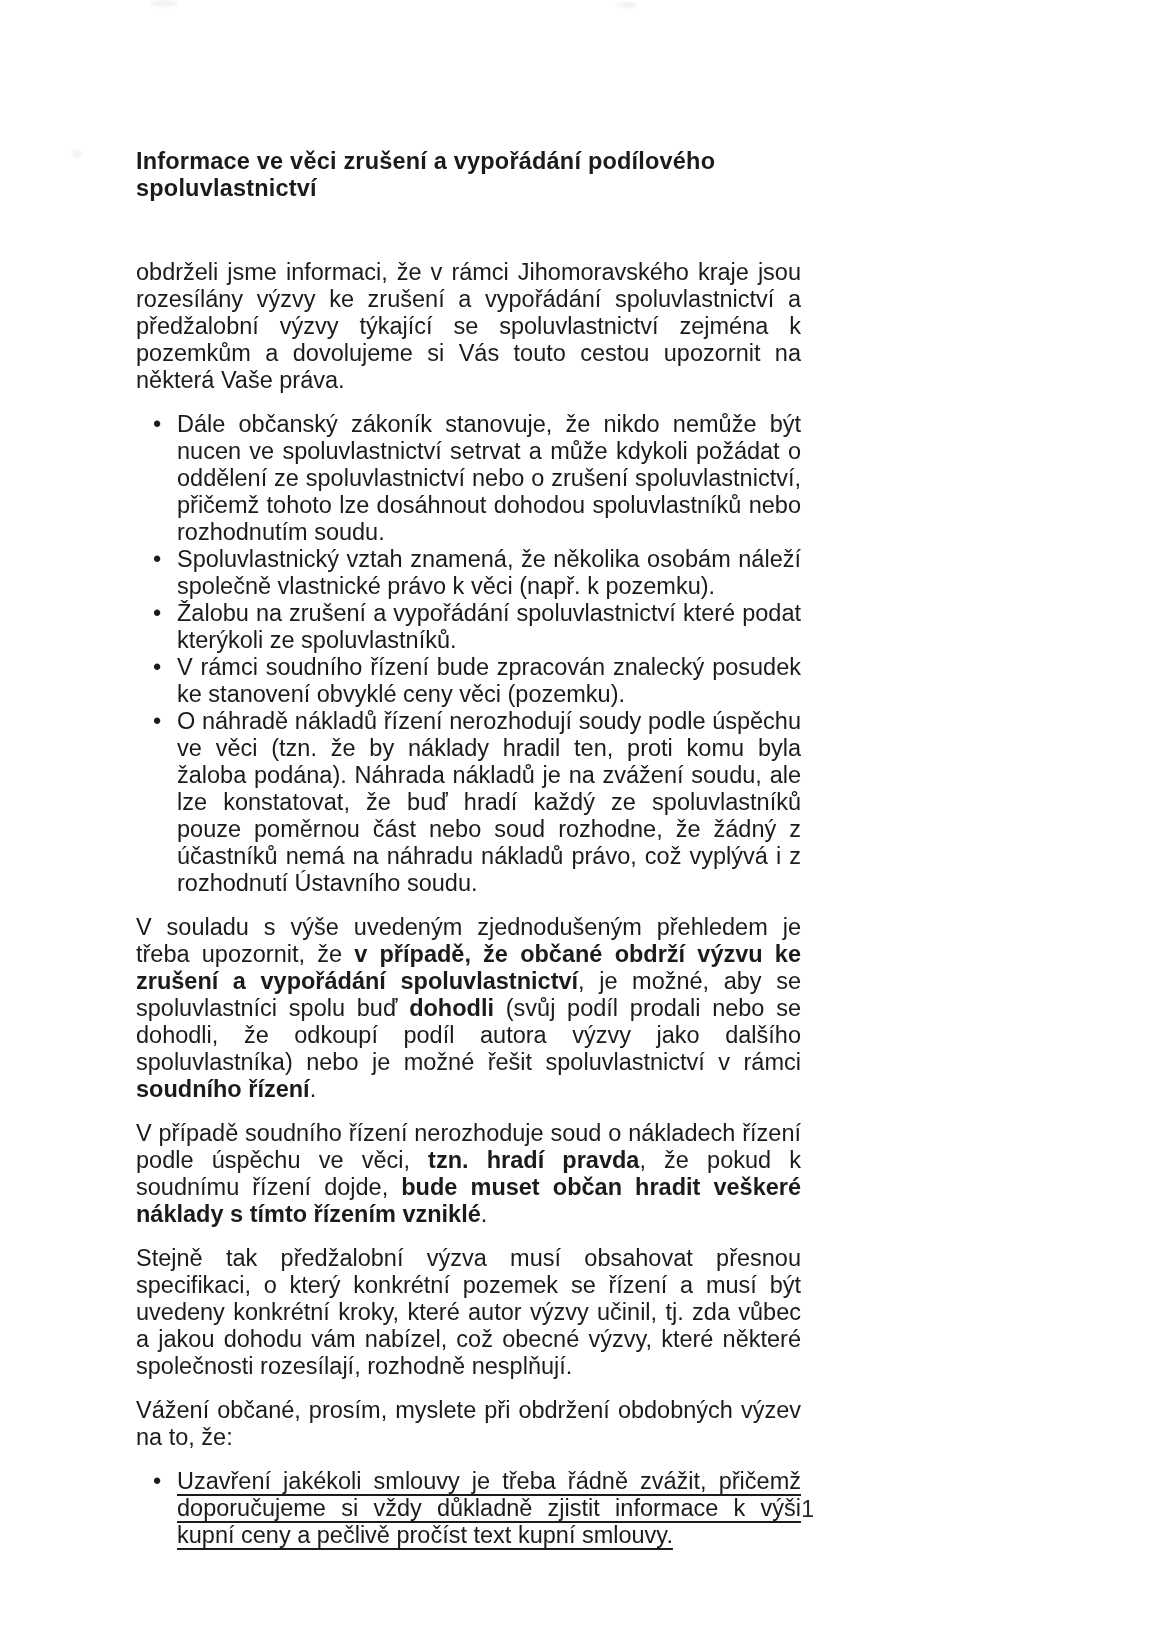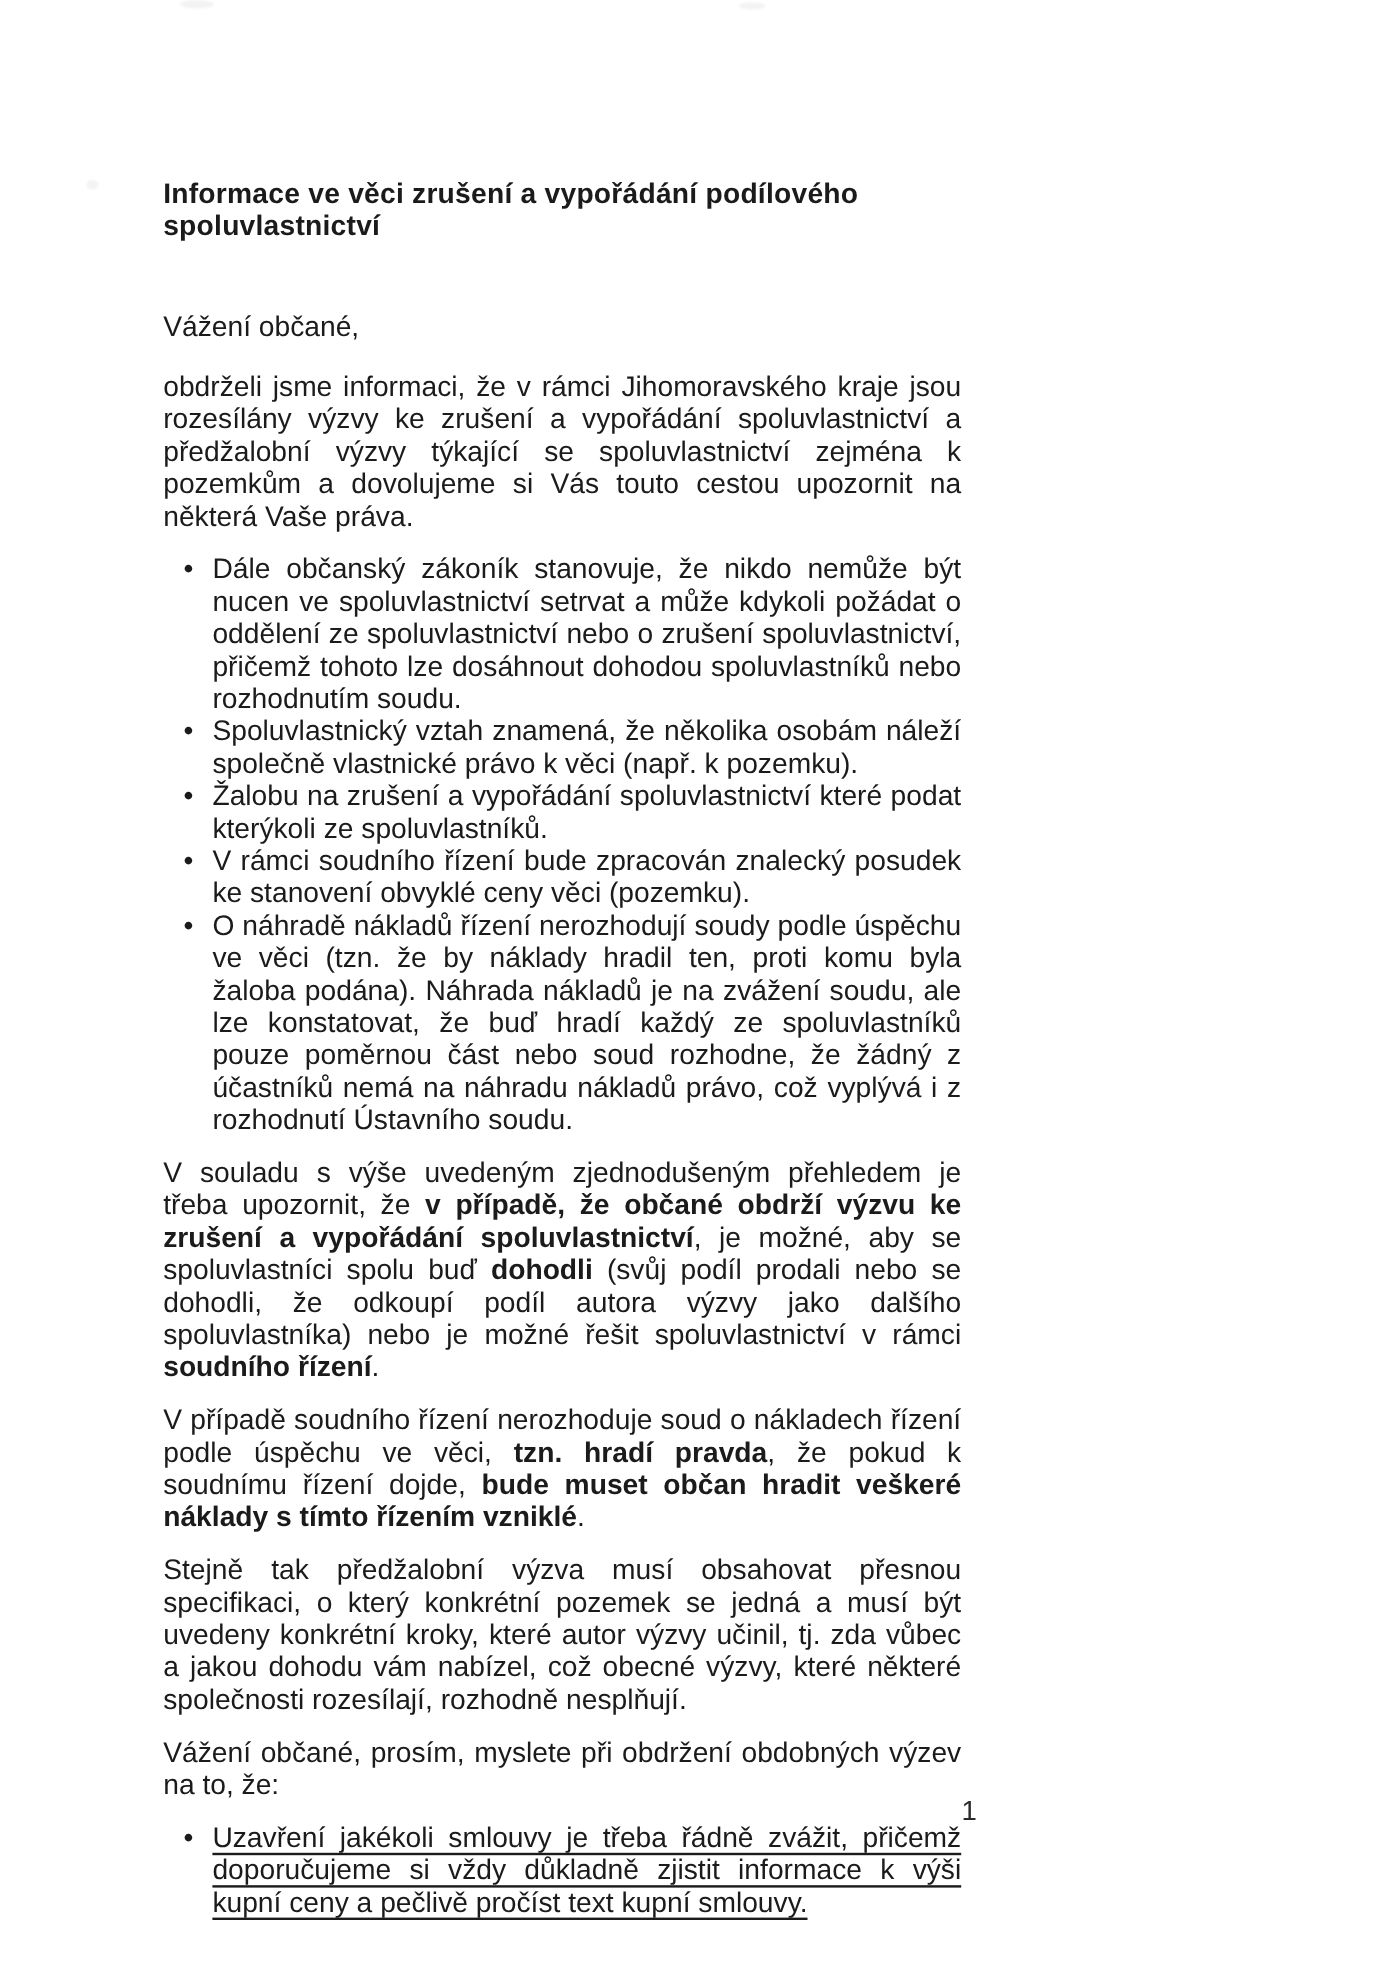--- a/index.html
+++ b/index.html
@@ -82,38 +82,37 @@
 <body>
 
 <div class="page">
 
   <span class="smudge s1"></span>
   <span class="smudge s2"></span>
   <span class="smudge s3"></span>
 
   <h1 class="doc-title">Informace ve věci zrušení a vypořádání podílového spoluvlastnictví</h1>
 
-  <p class="salutation">Vážení občané,</p>
 
   <p class="body-par">obdrželi jsme informaci, že v rámci Jihomoravského kraje jsou rozesílány výzvy ke zrušení a vypořádání spoluvlastnictví a předžalobní výzvy týkající se spoluvlastnictví zejména k pozemkům a dovolujeme si Vás touto cestou upozornit na některá Vaše práva.</p>
 
 
   <ul class="doc-list">
     <li>Dále občanský zákoník stanovuje, že nikdo nemůže být nucen ve spoluvlastnictví setrvat a může kdykoli požádat o oddělení ze spoluvlastnictví nebo o zrušení spoluvlastnictví, přičemž tohoto lze dosáhnout dohodou spoluvlastníků nebo rozhodnutím soudu.</li>
     <li>Spoluvlastnický vztah znamená, že několika osobám náleží společně vlastnické právo k věci (např. k pozemku).</li>
     <li>Žalobu na zrušení a vypořádání spoluvlastnictví které podat kterýkoli ze spoluvlastníků.</li>
     <li>V rámci soudního řízení bude zpracován znalecký posudek ke stanovení obvyklé ceny věci (pozemku).</li>
     <li>O náhradě nákladů řízení nerozhodují soudy podle úspěchu ve věci (tzn. že by náklady hradil ten, proti komu byla žaloba podána). Náhrada nákladů je na zvážení soudu, ale lze konstatovat, že buď hradí každý ze spoluvlastníků pouze poměrnou část nebo soud rozhodne, že žádný z účastníků nemá na náhradu nákladů právo, což vyplývá i z rozhodnutí Ústavního soudu.</li>
   </ul>
 
   <p class="body-par"><span>V souladu s výše uvedeným zjednodušeným přehledem je třeba upozornit, že </span><span class="b">v případě, že občané obdrží výzvu ke zrušení a vypořádání spoluvlastnictví</span><span>, je možné, aby se spoluvlastníci spolu buď </span><span class="b">dohodli</span><span> (svůj podíl prodali nebo se dohodli, že odkoupí podíl autora výzvy jako dalšího spoluvlastníka) nebo je možné řešit spoluvlastnictví v rámci </span><span class="b">soudního řízení</span><span>.</span></p>
 
   <p class="body-par"><span>V případě soudního řízení nerozhoduje soud o nákladech řízení podle úspěchu ve věci, </span><span class="b">tzn. hradí pravda</span><span>, že pokud k soudnímu řízení dojde, </span><span class="b">bude muset občan hradit veškeré náklady s tímto řízením vzniklé</span><span>.</span></p>
 
-  <p class="body-par">Stejně tak předžalobní výzva musí obsahovat přesnou specifikaci, o který konkrétní pozemek se jedná a musí být uvedeny konkrétní kroky, které autor výzvy učinil, tj. zda vůbec a jakou dohodu vám nabízel, což obecné výzvy, které některé společnosti rozesílají, rozhodně nesplňují.</p>
+  <p class="body-par">Stejně tak předžalobní výzva musí obsahovat přesnou specifikaci, o který konkrétní pozemek se řízení a musí být uvedeny konkrétní kroky, které autor výzvy učinil, tj. zda vůbec a jakou dohodu vám nabízel, což obecné výzvy, které některé společnosti rozesílají, rozhodně nesplňují.</p>
 
   <p class="body-par">Vážení občané, prosím, myslete při obdržení obdobných výzev na to, že:</p>
 
   <ul class="doc-list warning-list">
     <li>Uzavření jakékoli smlouvy je třeba řádně zvážit, přičemž doporučujeme si vždy důkladně zjistit informace k výši kupní ceny a pečlivě pročíst text kupní smlouvy.</li>
   </ul>
 
   <div class="page-number">1</div>
 
 </div>

